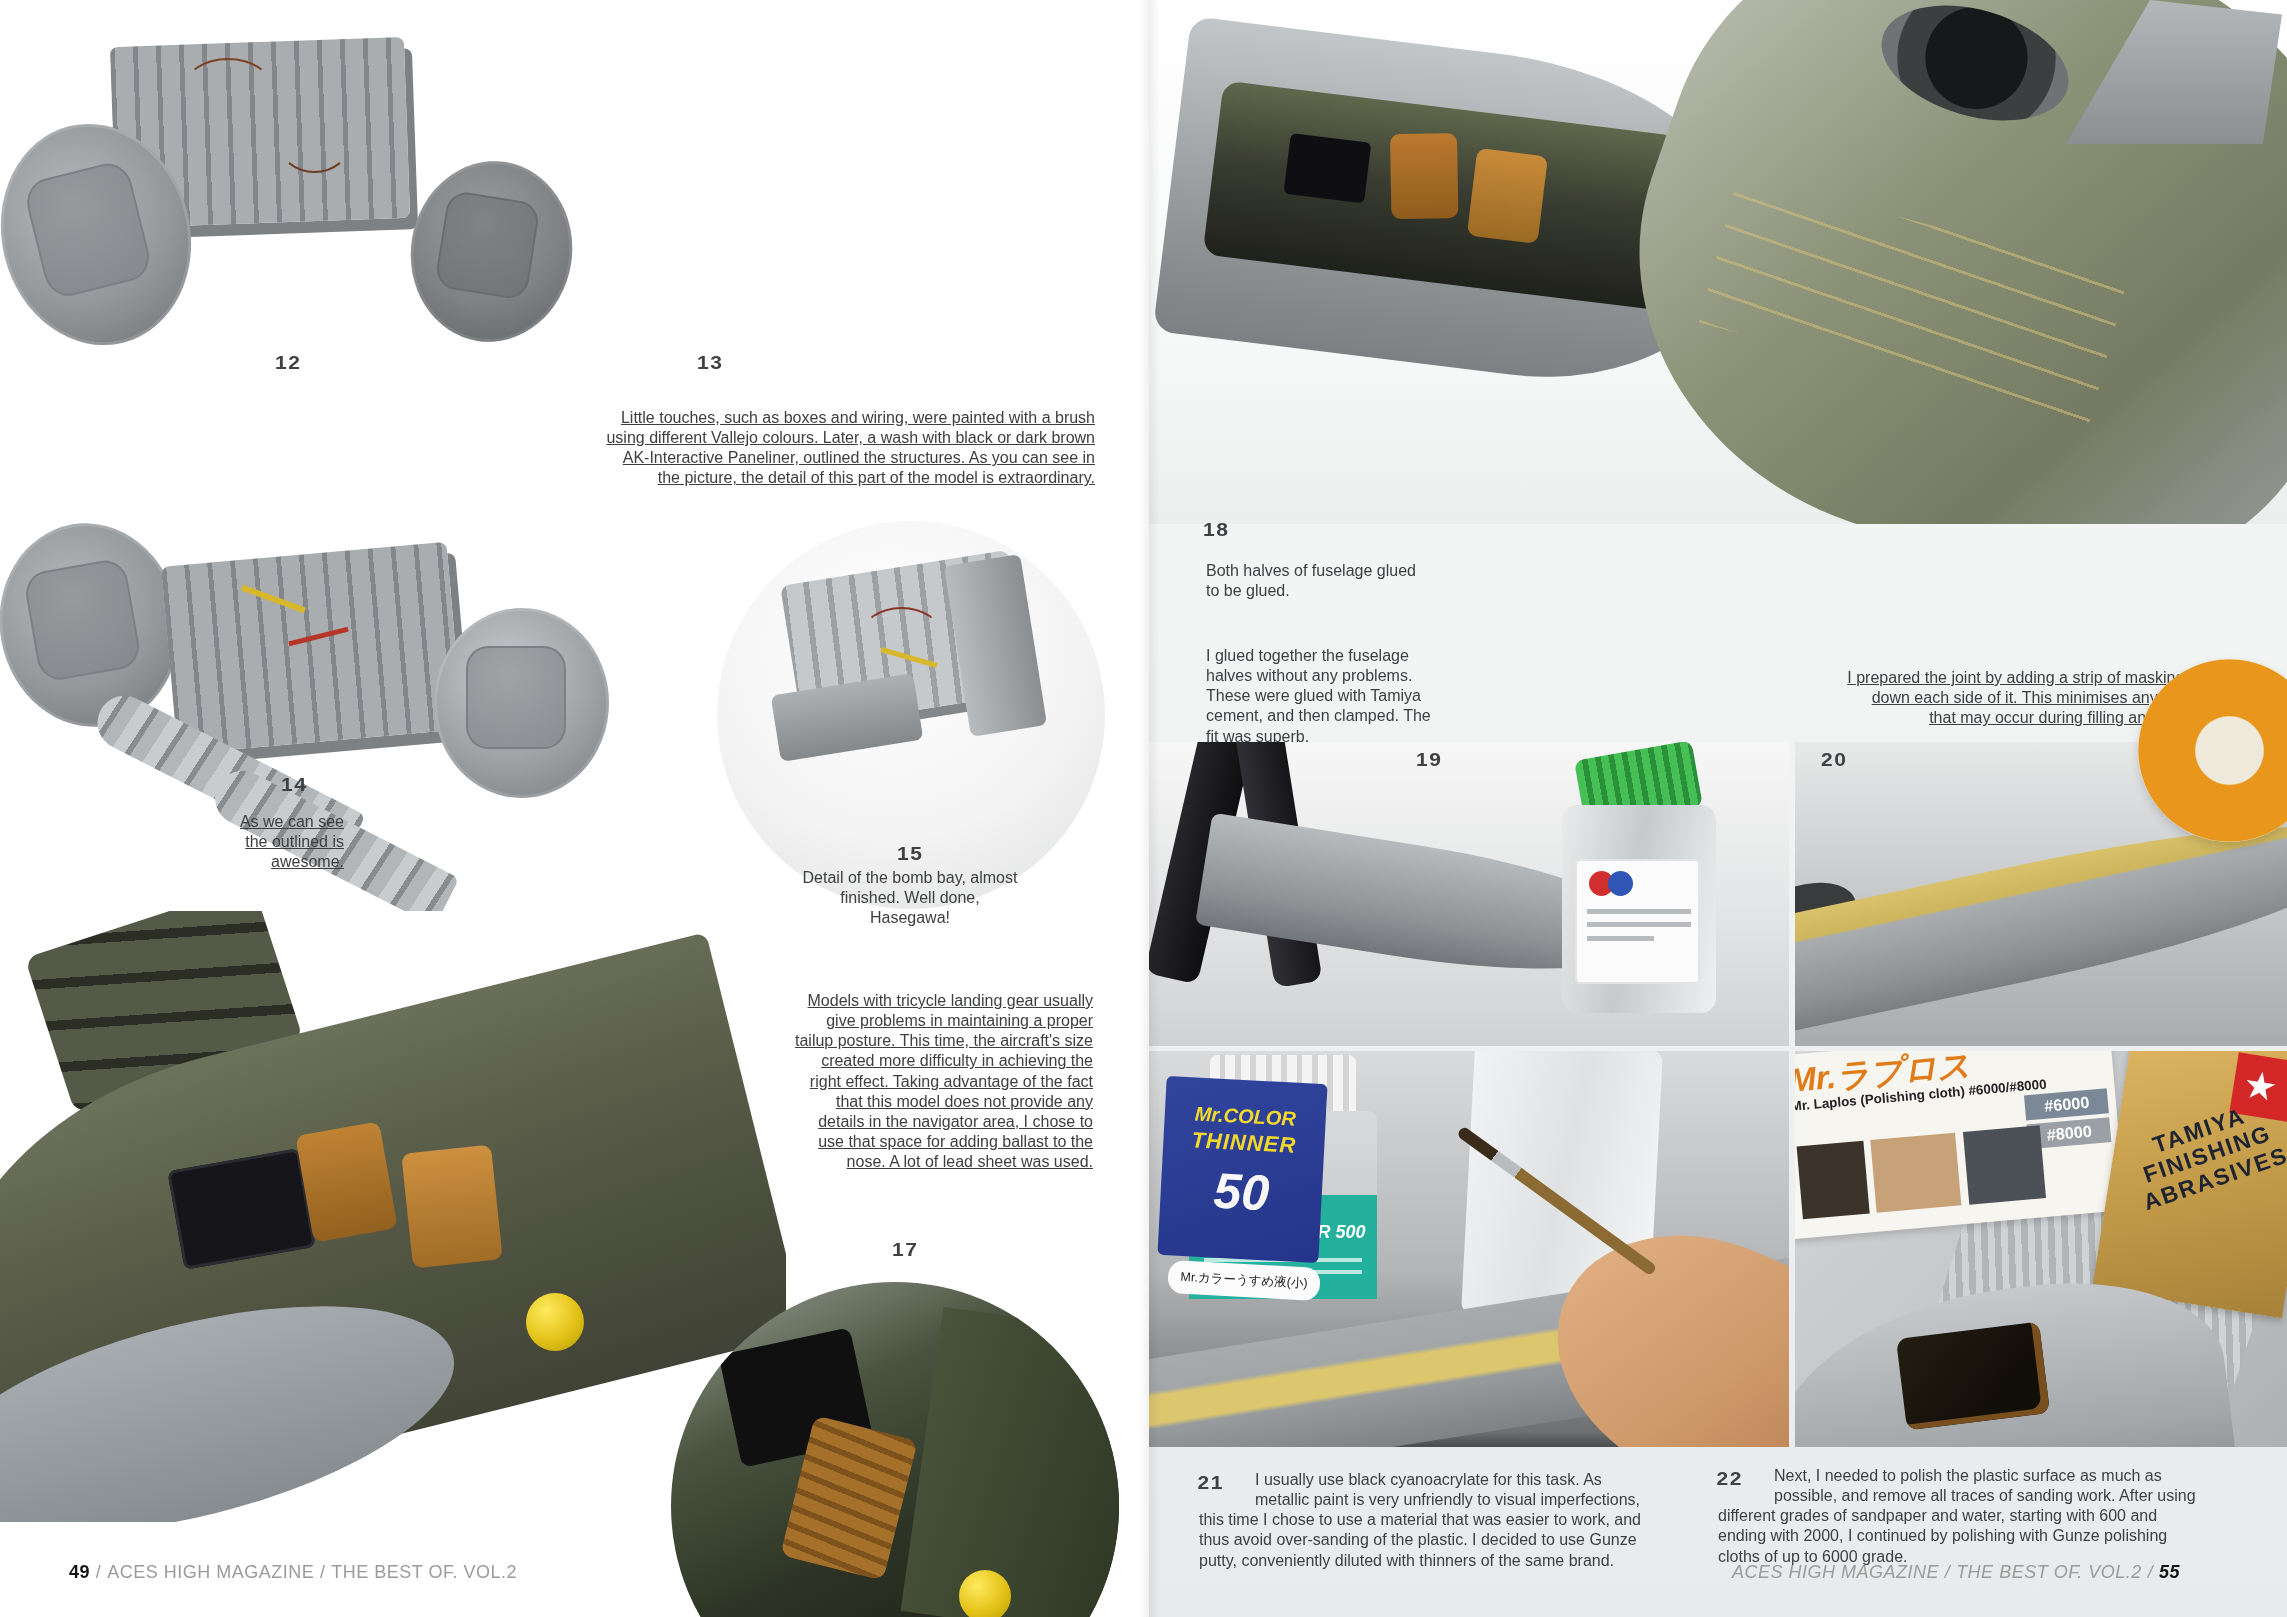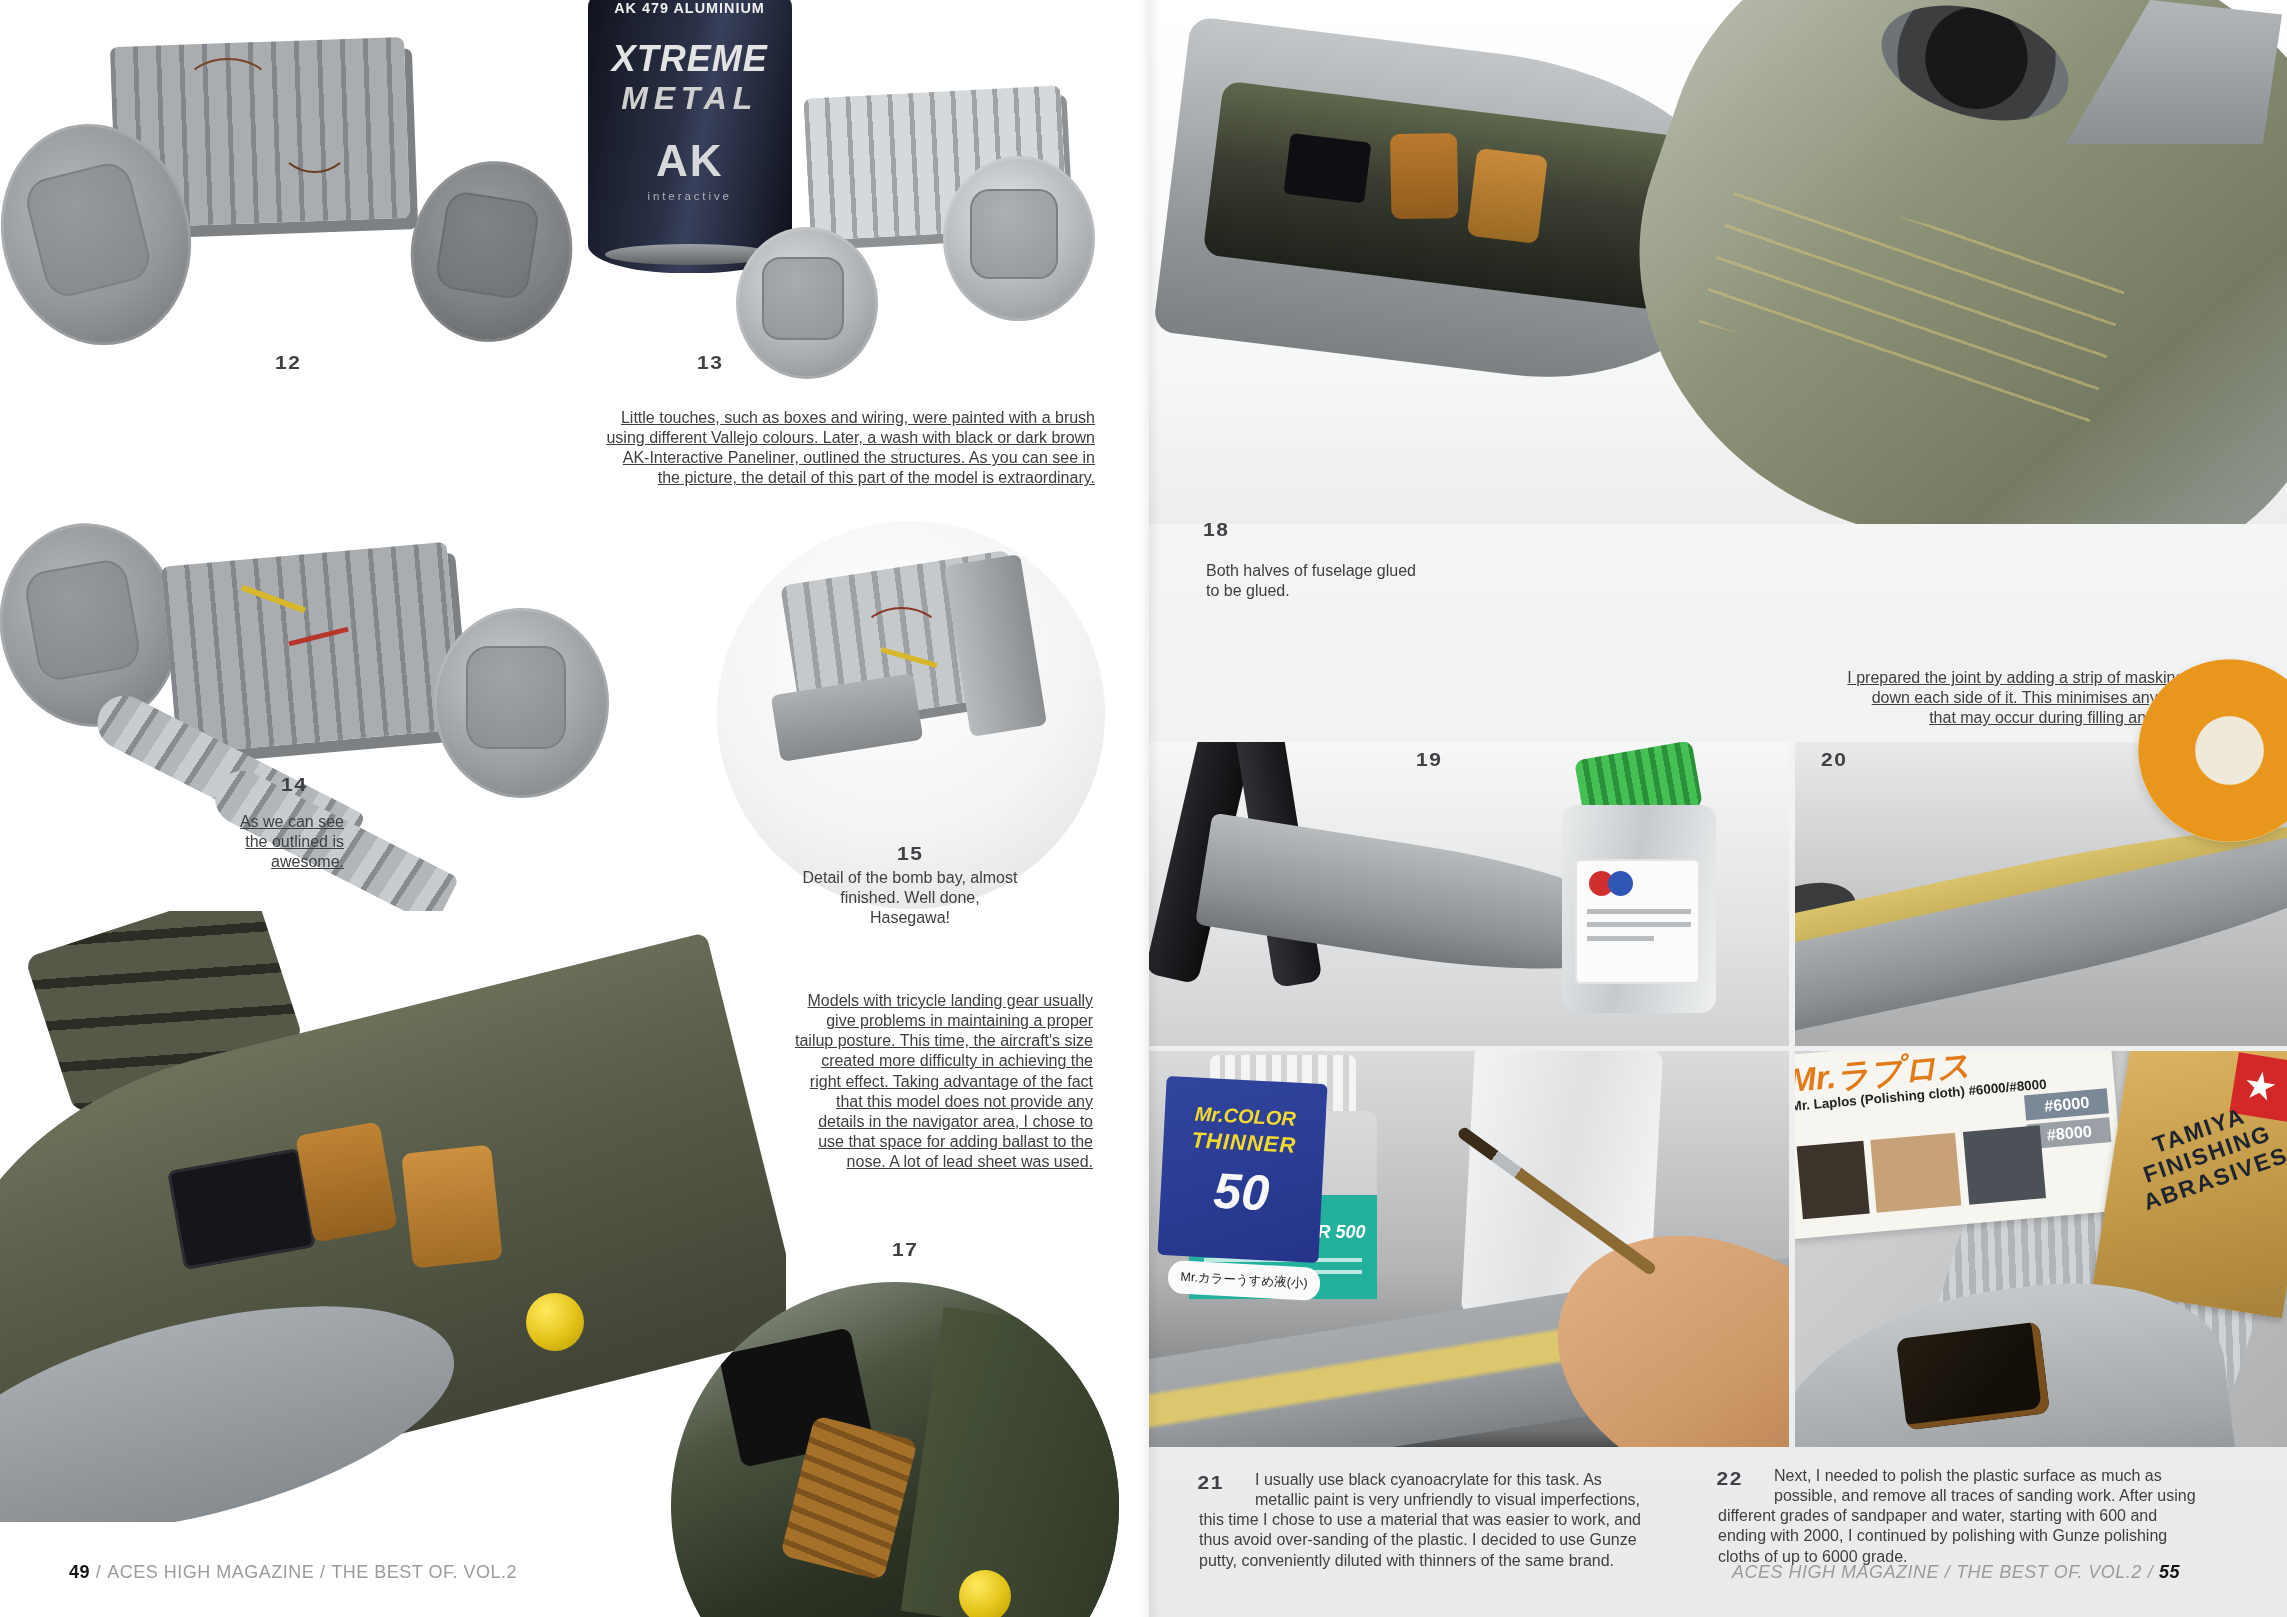--- a/index.html
+++ b/index.html
@@ -206,37 +206,20 @@
       <div class="wire" style="left:279px;top:115px;width:67px;height:54px;border-color:transparent transparent #6b3c22 transparent;"></div>
       <div class="abs disc" style="left:1.9px;top:123px;width:188px;height:223px;transform:rotate(-14deg);">
           <div class="hatch"></div>
         </div>
       <div class="abs disc" style="left:411px;top:161px;width:161px;height:181px;transform:rotate(9deg);filter:brightness(0.85);">
           <div class="hatch"></div>
         </div>
     </div>
     <div class="num" style="left:275px;top:352px;">12</div>
 
-    <div class="photo ph13">
-      <div class="can">
-        <div class="can-band">AK 479 ALUMINIUM</div>
-        <div class="can-x1">XTREME</div>
-        <div class="can-x2">METAL</div>
-        <div class="can-ak">AK</div>
-        <div class="can-sub">interactive</div>
-        <div class="can-rim"></div>
-      </div>
-      <div class="abs ribs-s" style="left:227px;top:92px;width:257px;height:142px;transform:rotate(-3deg);border-radius:7.7px;box-shadow:5.8px 9.6px 0 #8e9194;"></div>
-      <div class="abs disc" style="left:156px;top:227px;width:142px;height:152px;background:radial-gradient(circle at 42% 35%,#dadddf 0%,#aeb1b4 55%,#83878a 100%);">
-          <div class="hatch"></div>
-        </div>
-      <div class="abs disc" style="left:363px;top:156px;width:152px;height:165px;background:radial-gradient(circle at 42% 35%,#e2e5e7 0%,#b3b6b9 55%,#8a8e91 100%);">
-          <div class="hatch"></div>
-        </div>
-    </div>
     <div class="num" style="left:697px;top:352px;">13</div>
     <p class="cap r" style="left:600px;top:408px;width:495px;">Little touches, such as boxes and wiring, were painted with a brush using different Vallejo colours. Later, a wash with black or dark brown AK-Interactive Paneliner, outlined the structures. As you can see in the picture, the detail of this part of the model is extraordinary.</p>
 
     <div class="photo ph14">
       <div class="abs disc" style="left:0px;top:23px;width:179px;height:204px;transform:rotate(-10deg);">
           <div class="hatch"></div>
         </div>
       <div class="abs ribs" style="left:169px;top:54px;width:286px;height:188px;transform:rotate(-5deg);border-radius:7.7px;box-shadow:7.7px 11.5px 0 #7e8184;"></div>
       <div class="abs" style="left:240px;top:96px;width:67px;height:5.8px;background:#d8b82a;transform:rotate(20deg);"></div>
       <div class="abs" style="left:288px;top:134px;width:61px;height:4.8px;background:#b8352a;transform:rotate(-14deg);"></div>
@@ -297,20 +280,21 @@
         <div class="ball18 ball"></div>
       </div>
       <div class="h18r">
         <div class="ribs18"></div>
       </div>
       <div class="cowl18"></div>
       <div class="tail18"></div>
     </div>
     <div class="num" style="left:54px;top:519px;">18</div>
     <p class="cap" style="left:57px;top:561px;width:211px;">Both halves of fuselage glued to be glued.</p>
+    <p class="cap" style="left:57px;top:646px;width:231px;">I glued together the fuselage halves without any problems. These were glued with Tamiya cement, and then clamped. The fit was superb.</p>
     <p class="cap r" style="left:696px;top:668px;width:375px;">I prepared the joint by adding a strip of masking tape down each side of it. This minimises any damage that may occur during filling and sanding.</p>
 
     <div class="photo ph19">
       <div class="arm1"></div>
       <div class="arm2"></div>
       <div class="pad19"></div>
       <div class="nose19"></div>
       <div class="cap19"></div>
       <div class="body19">
         <div class="lab19">

